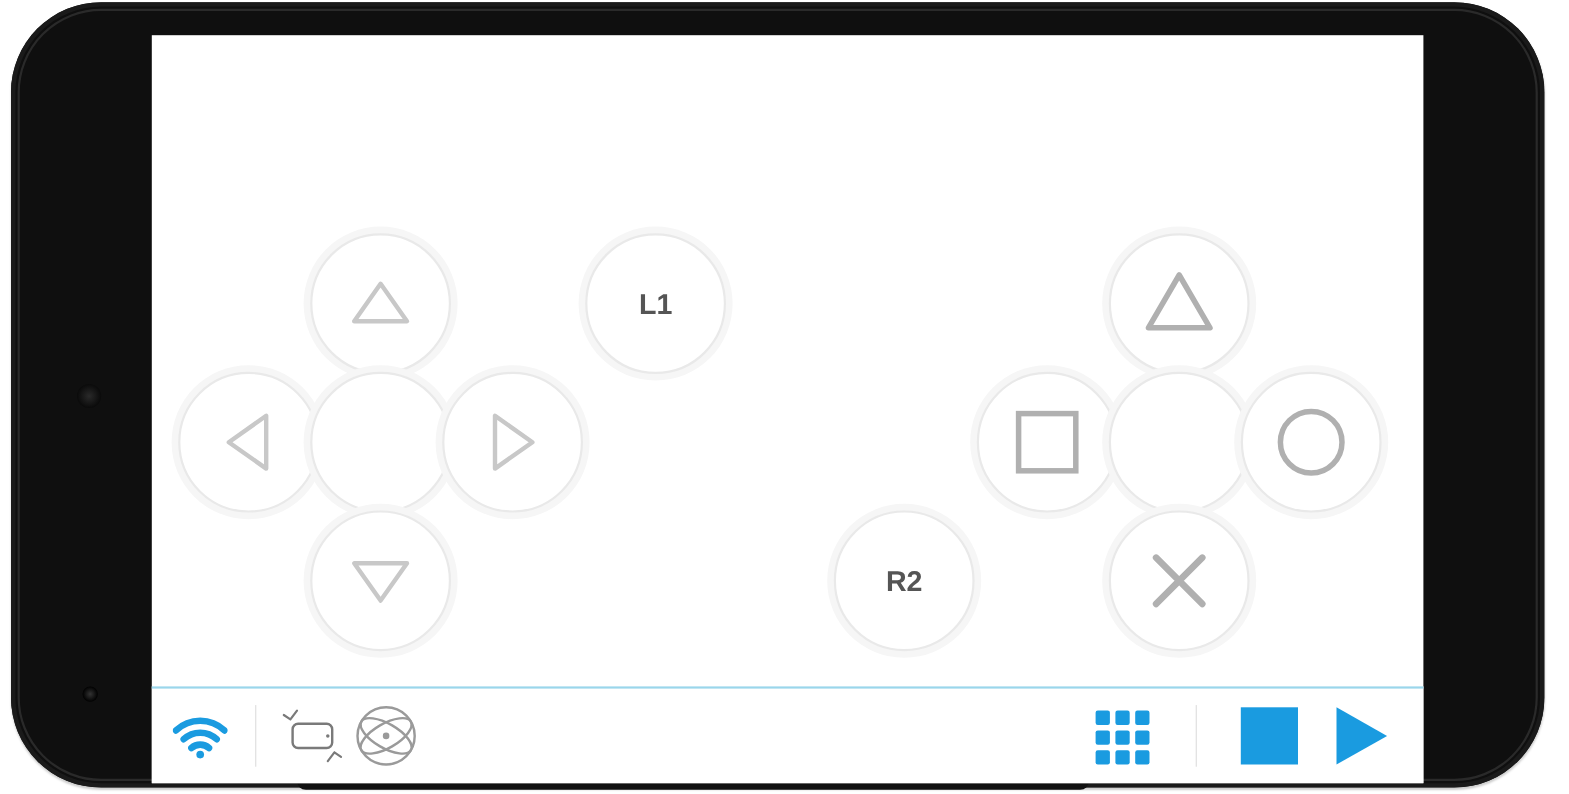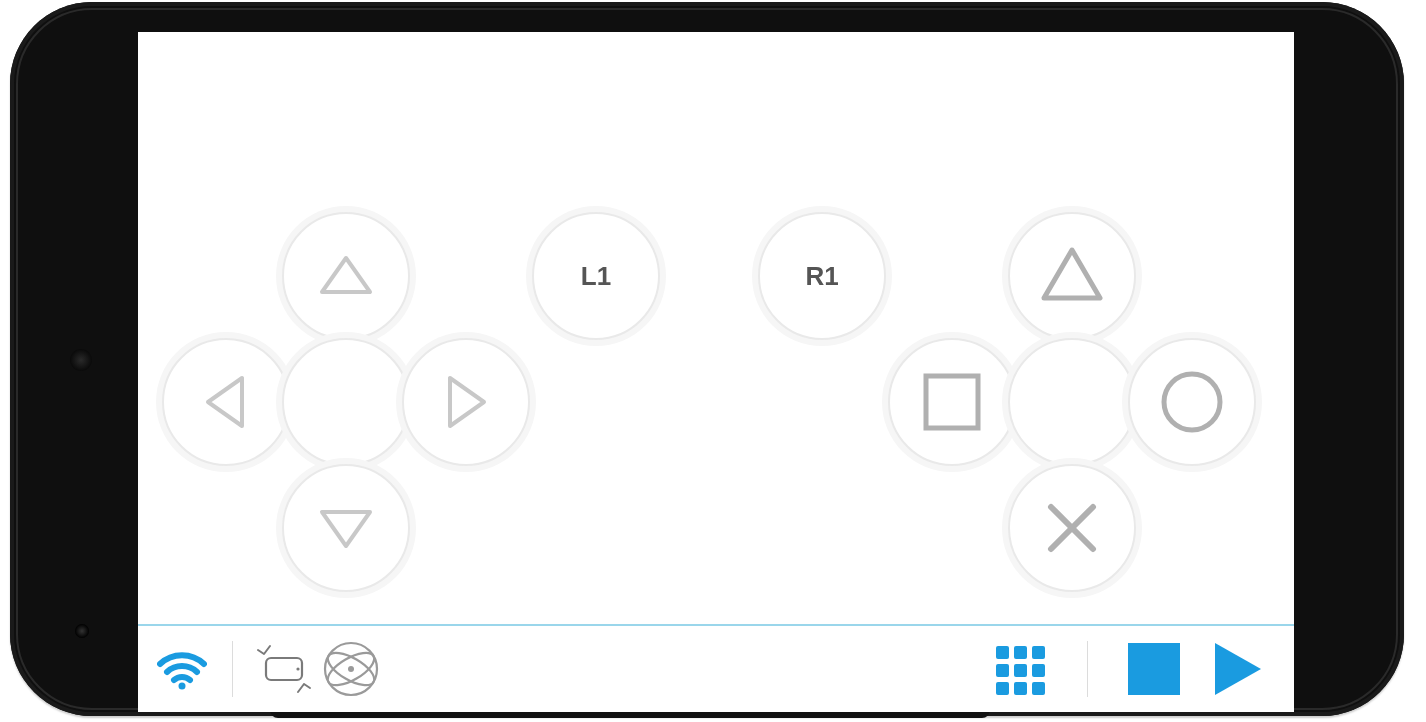--- a/index.html
+++ b/index.html
@@ -136,22 +136,22 @@
           <span>
             <svg width="64" height="64" viewBox="0 0 64 64">
                 <path d="M8 16 L56 16 L32 50 Z" fill="none" stroke="#c8c8c8" stroke-width="4" stroke-linejoin="round"></path>
               </svg>
           </span>
         </div>
 
         <div class="cbtn" style="left:394px; top:164px;">
           <span>L1</span>
         </div>
-        <div class="cbtn" style="left:620px; top:164px;">
-          <span>R1</span>
+        <div class="cbtn" style="left:620px; top:416px;">
+          <span>R2</span>
         </div>
 
         <div class="cbtn" style="left:870px; top:164px;">
           <span>
             <svg width="72" height="72" viewBox="0 0 72 72">
                 <path d="M36 10 L64 58 L8 58 Z" fill="none" stroke="#b0b0b0" stroke-width="5" stroke-linejoin="round"></path>
               </svg>
           </span>
         </div>
         <div class="cbtn" style="left:750px; top:290px;">

